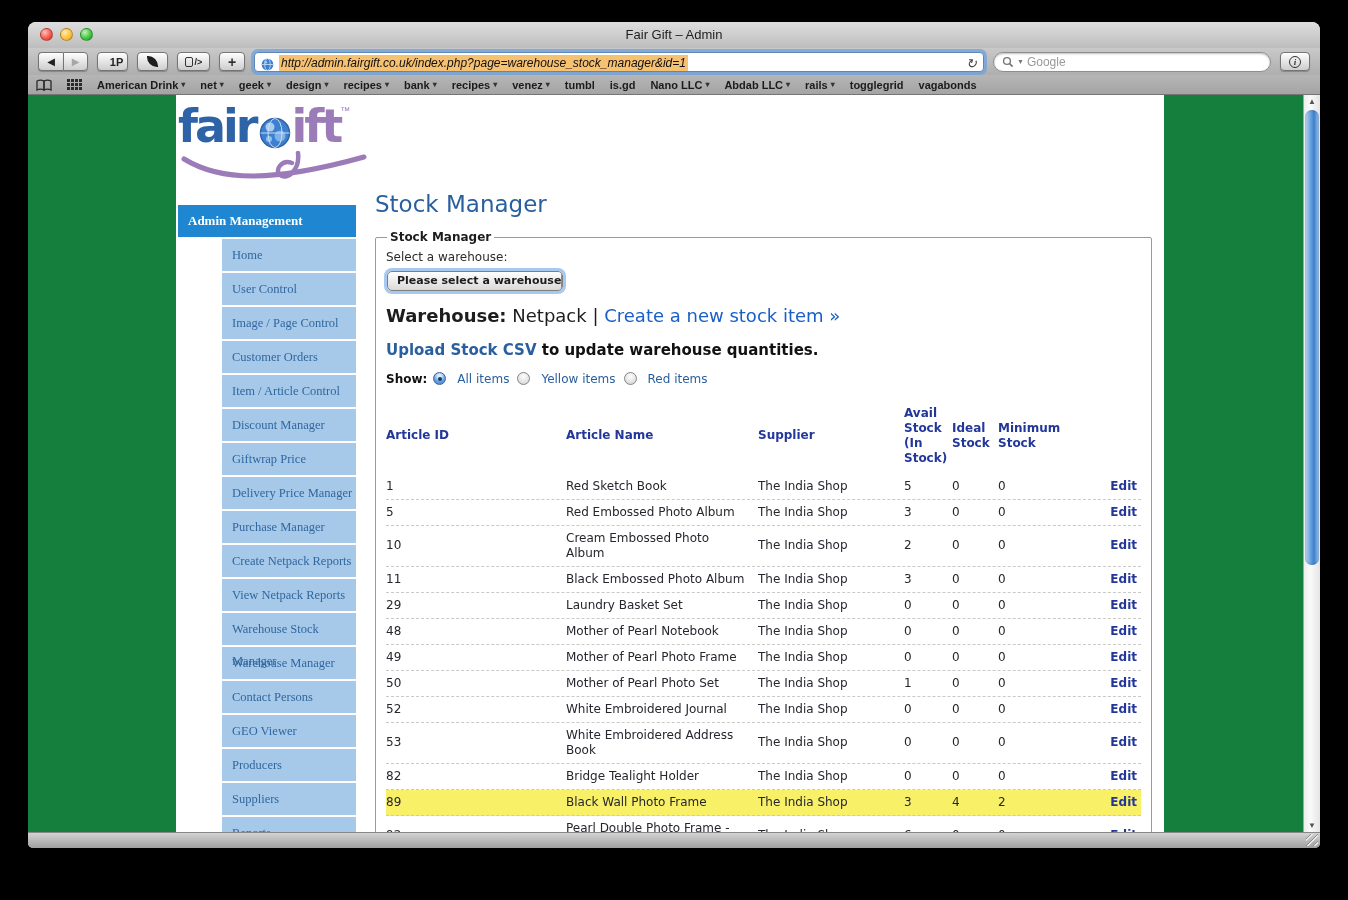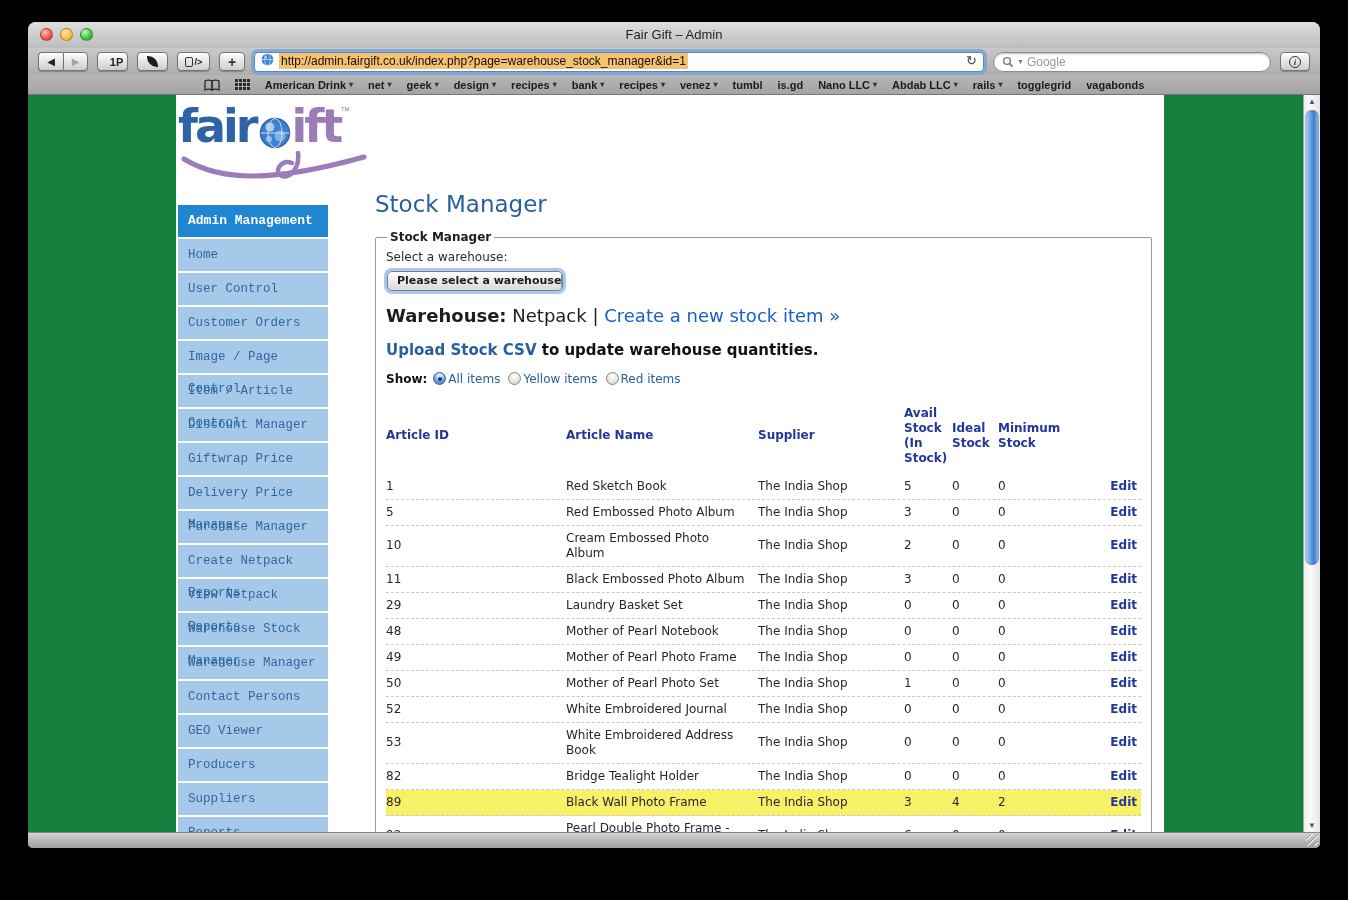--- a/index.html
+++ b/index.html
@@ -34,41 +34,41 @@
   .arrow-glyph { font-size:10px; }
   .dim { color:#a6a6a6; }
   .btn-1p { width:31px; font-weight:bold; font-size:11px;padding-left:8px; }
   .btn-leaf { width:31px; }
   .leaf-shape { width:11px; height:11px; background:#1d1d1d; border-radius:0 90% 0 90%; }
   .btn-code { width:33px; gap:2px; font-size:9px; font-weight:bold; }
   .code-box { width:8px; height:10px; border:1.5px solid #333; border-radius:2px; }
   .btn-plus { width:26px; font-size:14px; font-weight:bold; color:#333; }
 
   .urlfield { flex:1; height:20px; background:#fff; border:1px solid #5f87b5; border-radius:4px;
-              box-shadow:0 0 0 3px rgba(110,160,220,.75); display:flex; align-items:flex-start;
-              padding:0 6px; gap:5px; min-width:0; }
+              box-shadow:0 0 0 3px rgba(110,160,220,.75); display:flex; align-items:flex-end;
+              padding:0 6px; gap:5px; min-width:0;font-style:italic; }
   .url-text { font-size:12px; color:#101010; background:#f7c172; padding:1px 2px; white-space:nowrap;
               overflow:hidden; }
   .url-spacer { flex:1; }
   .refresh-glyph { font-size:13px; color:#444; }
 
   .searchfield { width:278px; height:20px; background:#fff; border:1px solid #8d8d8d; border-radius:11px;
                  box-shadow:inset 0 1px 2px rgba(0,0,0,.25); display:flex; align-items:center;
                  padding:0 8px; gap:3px; }
   .search-placeholder { font-size:12px; color:#9a9a9a; }
   .mini-chevron { font-size:7px; color:#777; }
   .btn-info { width:30px; }
   .info-circle { width:12px; height:12px; border:1.3px solid #333; border-radius:50%;
                  font-size:9px; line-height:11px; text-align:center; color:#333;
                  font-family:"Liberation Serif",serif; font-style:italic; font-weight:bold; }
 
   
   .bookmarksbar { height:20px; background:linear-gradient(#b6b6b6,#a4a4a4); border-bottom:1px solid #757575;
                   display:flex; align-items:center; gap:15px; padding:0 8px;
-                  font-size:11px; font-weight:bold; color:#1b1b1b;justify-content:center; }
+                  font-size:11px; font-weight:bold; color:#1b1b1b; }
   .bm-item { display:flex; align-items:center; gap:3px; white-space:nowrap; }
   .bm-arrow { font-size:8px; color:#333; }
   .book-icon svg, .grid-icon svg { display:block; }
 
   
   .content { position:absolute; top:73px; left:0; right:0; bottom:16px; background:#15803d; overflow:hidden; }
   .page { position:absolute; left:148px; top:0; width:988px; height:100%; background:#fff; }
 
   
   .scrollbar { position:absolute; top:0; right:0; width:17px; height:100%;
@@ -90,25 +90,25 @@
   .logo { position:absolute; left:2px; top:8px; width:200px; height:90px; }
   .logo-row { display:flex; align-items:flex-start; }
   .logo-fair { font-family:"DejaVu Sans",sans-serif; font-weight:bold; font-size:46px; line-height:1;
                color:#2f63a7; letter-spacing:-3px; }
   .logo-globe { margin:14px 1px 0 3px; }
   .logo-ift { font-family:"DejaVu Sans",sans-serif; font-weight:bold; font-size:46px; line-height:1;
               color:#9c7bb9; letter-spacing:-3px; }
   .logo-tm { font-size:10px; color:#9c7bb9; margin-top:2px; }
   .logo-swoosh { position:absolute; left:2px; top:48px; }
 
-  .sidebar { position:absolute; left:2px; top:110px; width:150px; font-family:Liberation Mono, monospace; }
+  .sidebar { position:absolute; left:2px; top:110px; width:178px; font-family:Liberation Serif, serif; }
   .side-header { height:32px; margin-bottom:2px; background:#1f86d2; color:#fff; font-weight:bold;
                  font-size:13px; line-height:32px; padding-left:10px; }
   .side-item { height:32px; margin-bottom:2px; background:#a7c9e9; color:#30679f; font-size:12.5px;
-               line-height:32px; padding-left:10px; cursor:pointer; }
+               line-height:32px; padding-left:10px; cursor:pointer;margin-left:44px; }
 
   .main { position:absolute; left:199px; top:96px; width:780px; font-family:"DejaVu Sans",sans-serif; }
   .page-title { font-size:23px; font-weight:normal; color:#2a5f9f; margin-bottom:13px; }
 
   fieldset.panel { width:772px; height:690px; border:1px solid #9a9a9a; border-radius:2px;
                    padding:4px 10px 0 10px; }
   fieldset.panel legend { font-size:12px; font-weight:bold; color:#1c1c1c; padding:0 3px; margin-left:1px; }
 
   .select-label { font-size:12px; color:#2b2b2b; margin:2px 0 5px; }
   .popup { display:inline-flex; align-items:center; width:176px; height:20px; border:1px solid #7f7f7f;
@@ -121,21 +121,21 @@
   .popup-cap span { font-size:6px; color:#fff; line-height:5px; }
 
   .warehouse-line { font-size:18px; color:#1d1d1d; margin-bottom:15px; }
   .warehouse-line .bold { font-weight:bold; }
   .link { color:#1a5fc8; cursor:pointer; }
   .upload-line { font-size:15px; font-weight:bold; color:#111; margin-bottom:13px; }
   .upload-line .link { color:#2a5f9f; }
 
   .show-line { display:flex; align-items:center; font-size:12px; color:#111; margin-bottom:16px; gap:6px;text-align:center; }
   .show-label { font-weight:bold; }
-  .radio-wrap { display:flex; align-items:center; gap:2px; margin-right:8px; cursor:pointer; }
+  .radio-wrap { display:flex; align-items:center; gap:11px; margin-right:8px; cursor:pointer; }
   .radio { width:13px; height:13px; border-radius:50%; border:1px solid #858585;
            background:radial-gradient(circle at 50% 32%, #fff, #cfcfcf); }
   .radio.sel { border:1px solid #46648c;
                background:radial-gradient(circle at 50% 28%, #d9ecfb 18%, #6aa3e2 55%, #3a7bd0); position:relative; }
   .radio.sel::after { content:""; position:absolute; left:4px; top:4px; width:4px; height:4px;
                       border-radius:50%; background:#123a6b; }
   .radio-label { color:#2a5f9f; }
 
   .stock-table { width:755px; }
   .thead-row, .trow { display:grid; grid-template-columns:180px 192px 146px 48px 46px 88px 1fr; }
@@ -314,22 +314,22 @@
             <path d="M4,8 C40,30 90,32 184,6" fill="none" stroke="#9c7bb9" stroke-width="5" stroke-linecap="round"></path>
             <path d="M118,2 C120,18 108,30 100,24 C94,19 102,8 112,12" fill="none" stroke="#9c7bb9" stroke-width="4.5" stroke-linecap="round"></path>
           </svg>
         </div>
 
         <div class="sidebar">
           <div class="side-header">Admin Management</div>
           <div>
               <div class="side-item">Home</div>
               <div class="side-item">User Control</div>
+              <div class="side-item">Image / Page Control</div>
               <div class="side-item">Customer Orders</div>
-              <div class="side-item">Image / Page Control</div>
               <div class="side-item">Item / Article Control</div>
               <div class="side-item">Discount Manager</div>
               <div class="side-item">Giftwrap Price</div>
               <div class="side-item">Delivery Price Manager</div>
               <div class="side-item">Purchase Manager</div>
               <div class="side-item">Create Netpack Reports</div>
               <div class="side-item">View Netpack Reports</div>
               <div class="side-item">Warehouse Stock Manager</div>
               <div class="side-item">Warehouse Manager</div>
               <div class="side-item">Contact Persons</div>

